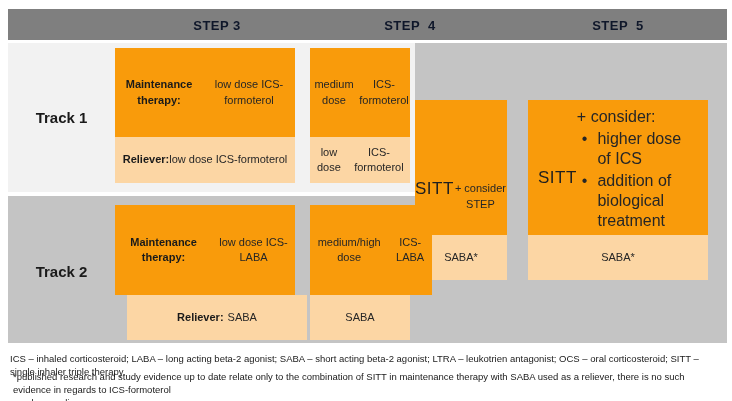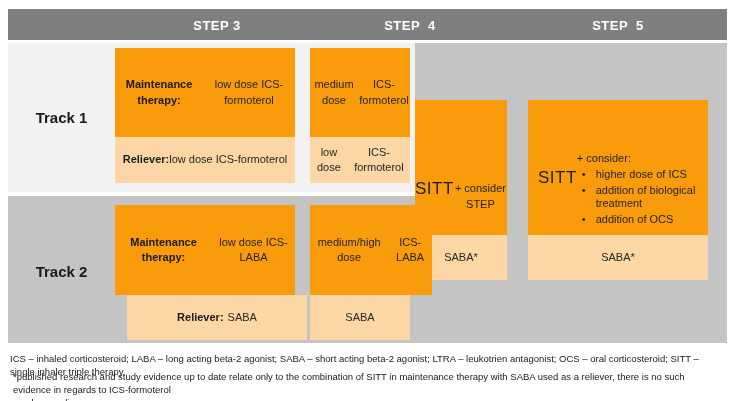--- a/index.html
+++ b/index.html
@@ -17,21 +17,21 @@
   .header-bar {
     left: 8px; top: 9px; width: 719px; height: 31px;
     background: var(--header_gray, #7f7f7f);
   }
   .step-label {
     position: absolute;
     top: 50%;
     transform: translate(-50%, -50%);
     font-size: 13px;
     font-weight: bold;
-    color: #ffffff;
+    color: #0f172a;
     letter-spacing: 0.5px;
     white-space: pre;
     text-align: right;
   }
 
   
   .track1-row { left: 8px; top: 43px; width: 407px; height: 149px; background: var(--track1_bg, #f2f2f2); }
   .track2-row { left: 8px; top: 196px; width: 407px; height: 147px; background: var(--track2_bg, #c4c4c4); }
   .right-bg   { left: 415px; top: 43px; width: 312px; height: 300px; background: var(--track2_bg, #c4c4c4); }
 
@@ -54,21 +54,21 @@
   .bold { font-weight: bold; color: #1a1a1a; }
 
   .sitt-title { font-size: 17px; color: #1f1f1f; letter-spacing: 0.5px; }
 
   .sitt4 { justify-content: flex-start; padding-top: 42px; box-sizing: border-box; }
   .sitt4 .sitt-note { margin-top: 16px; font-size: 11px; }
 
   .sitt5 { justify-content: flex-start; padding: 20px 10px 0 10px; box-sizing: border-box; }
   .sitt5-consider {
     margin-top: 24px; width: 100%;
-    text-align: left; font-size: 11px; line-height: 1.25; color: #262626;
+    text-align: left; font-size: 16px; line-height: 1.25; color: #262626;
   }
   .bullet-row { display: flex; gap: 10px; padding-left: 5px; margin-top: 2px; }
   .bullet { flex: 0 0 auto; }
 
   .inline-gap { margin-left: 4px; }
 
   
   .footnote {
     left: 10px; width: 716px;
     font-size: 9.5px; color: #1a1a1a; line-height: 1.35;

